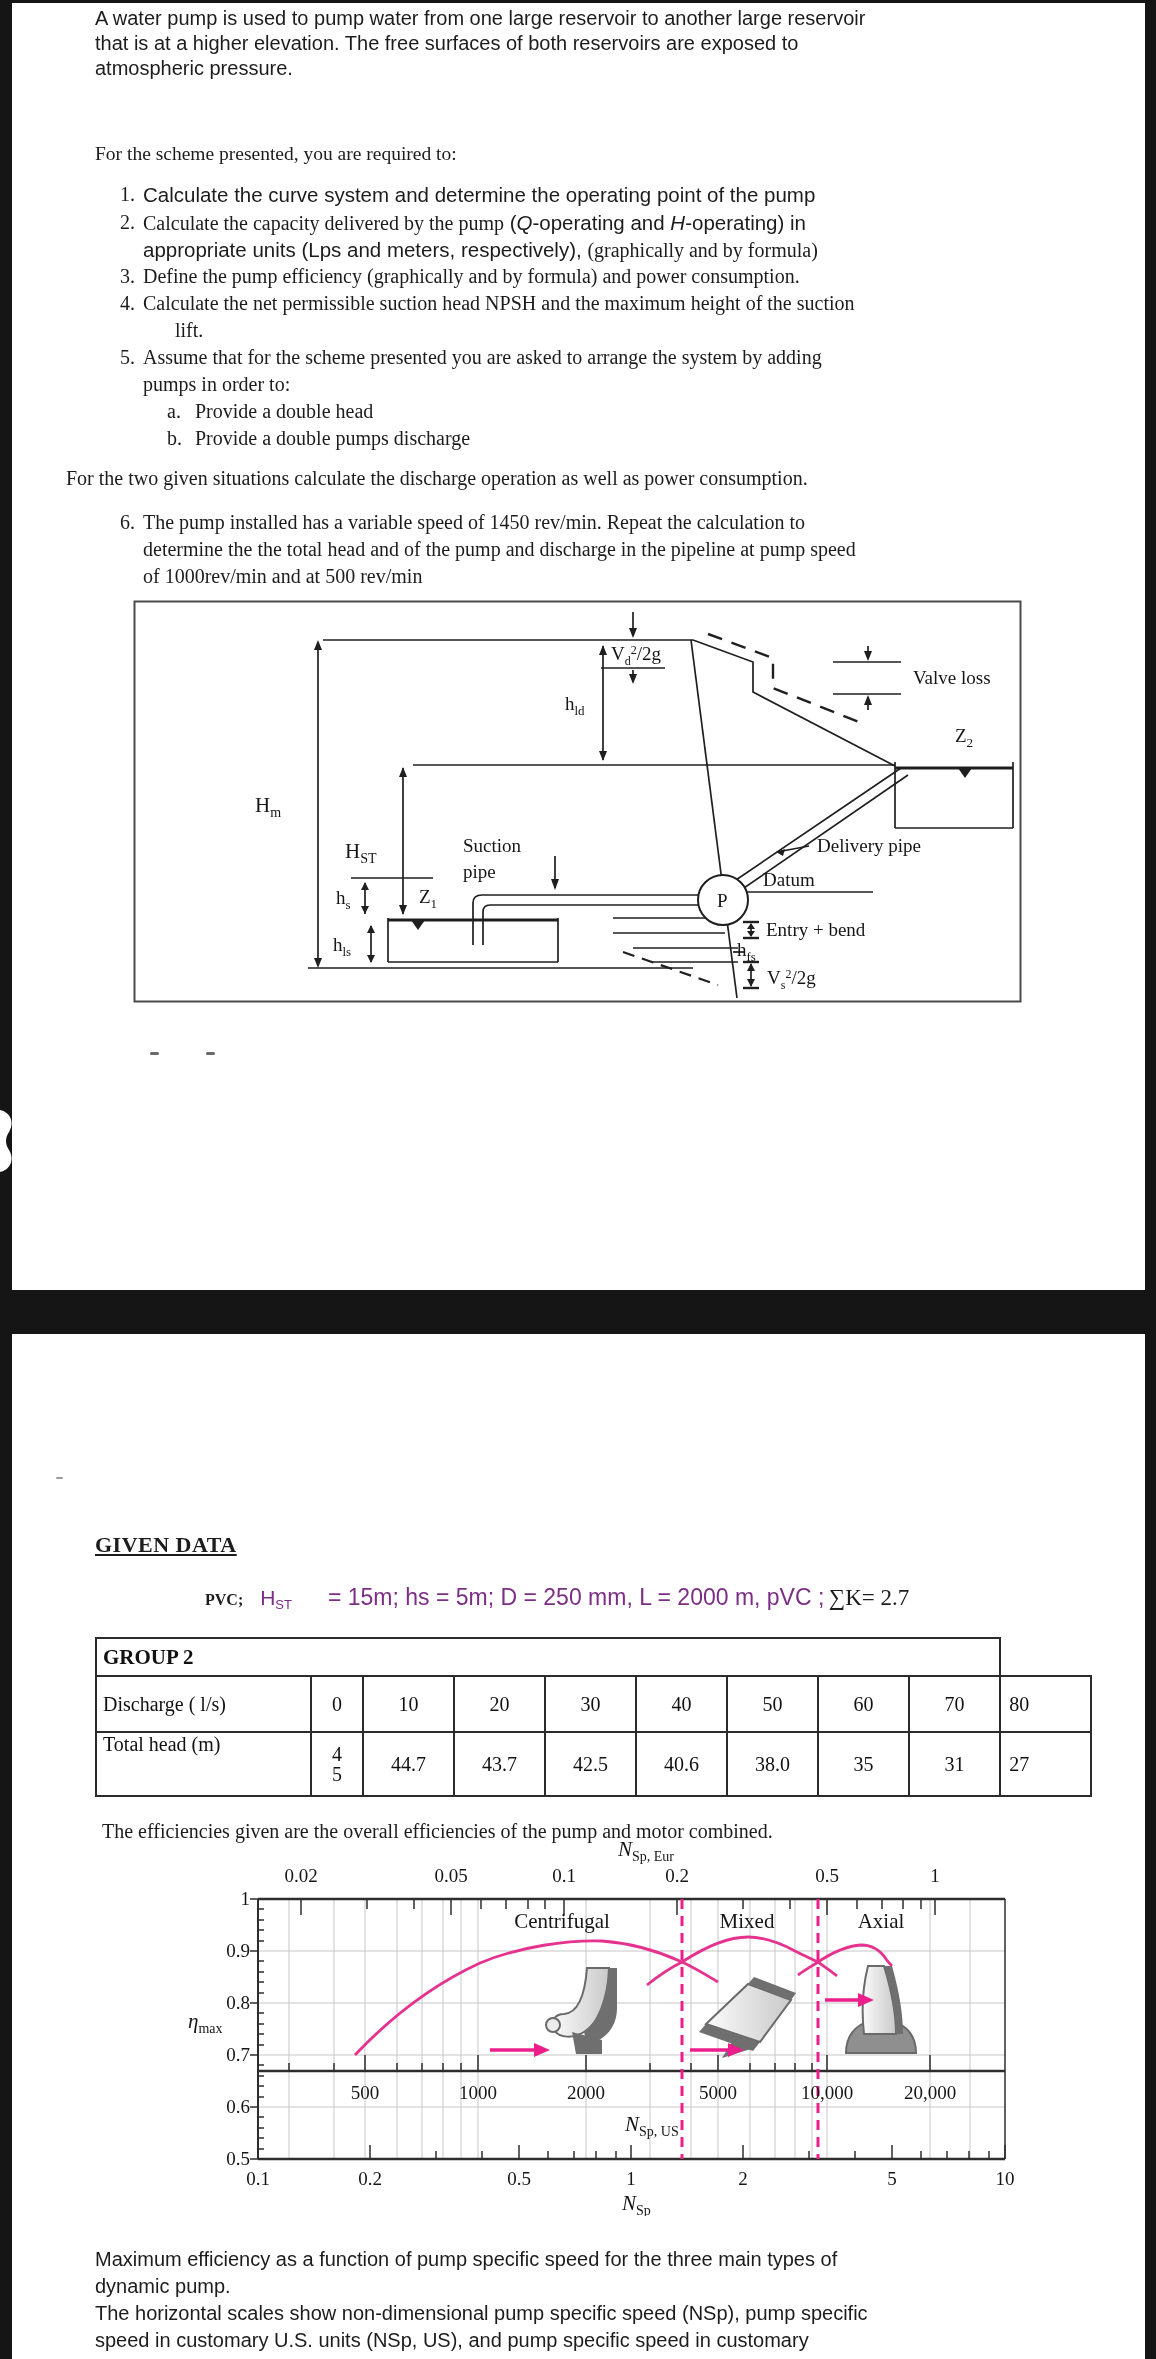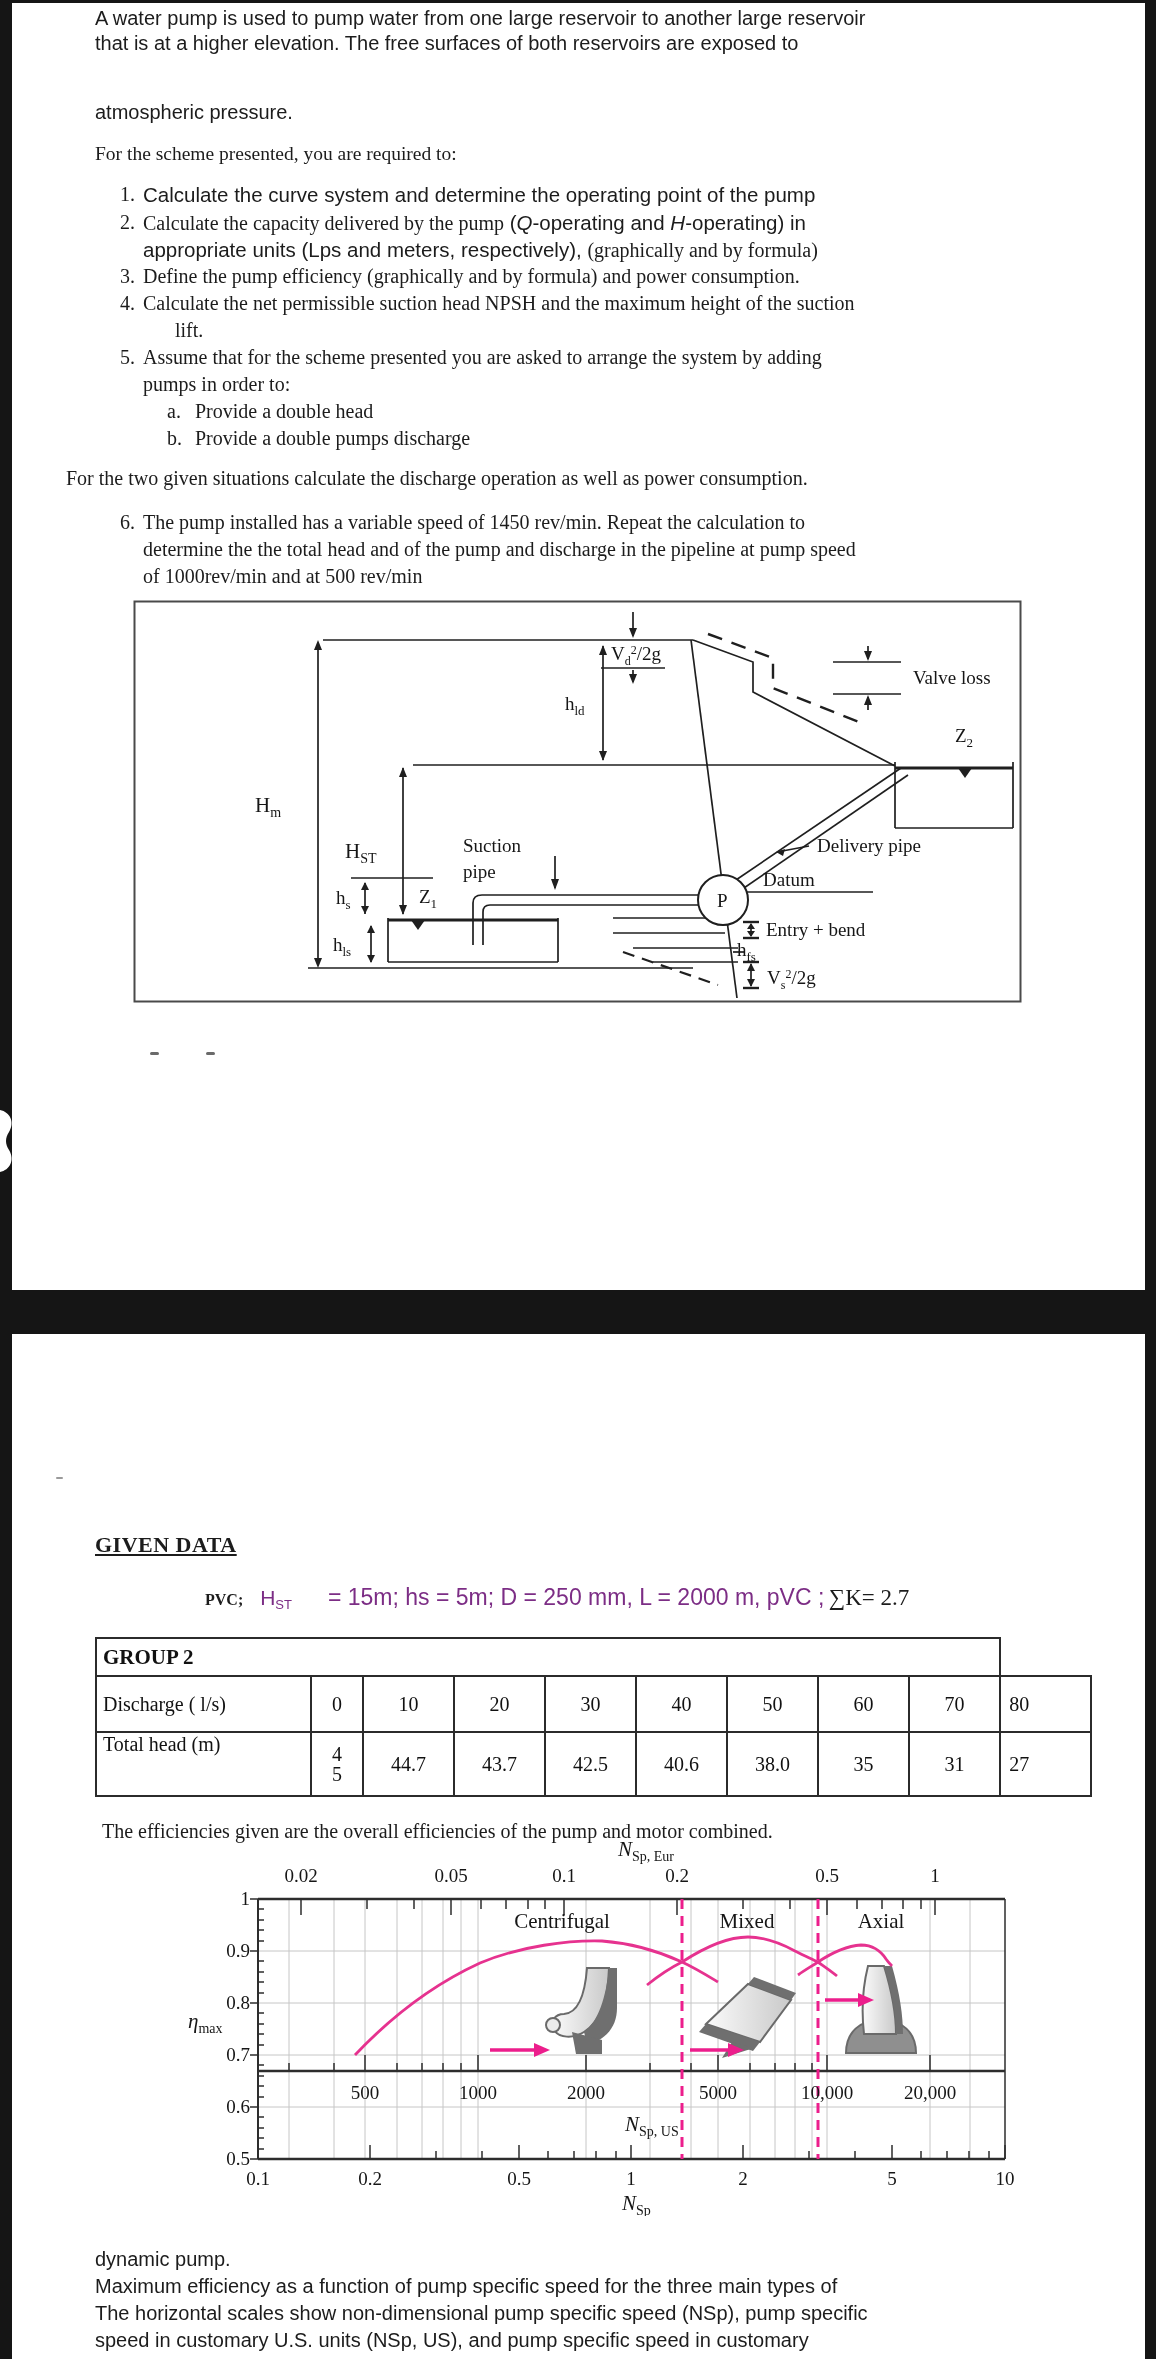--- a/index.html
+++ b/index.html
@@ -34,21 +34,21 @@
 </style>
 </head>
 <body>
 
 <div class="abs" style="left:0;top:0;width:1156px;height:3px;background:#151515;"></div>
 
 <div class="page" style="left:12px;top:3px;width:1133px;height:1287px;">
 
   <div class="line p1txt" style="left:83px;top:4px;">A water pump is used to pump water from one large reservoir to another large reservoir</div>
   <div class="line p1txt" style="left:83px;top:29px;">that is at a higher elevation. The free surfaces of both reservoirs are exposed to</div>
-  <div class="line p1txt" style="left:83px;top:54px;margin-top:44px;">atmospheric pressure.</div>
+  <div class="line p1txt" style="left:83px;top:54px;">atmospheric pressure.</div>
 
   <div class="line serif" style="left:83px;top:140px;font-size:19.5px;">For the scheme presented, you are required to:</div>
 
   <div class="marker" style="left:108px;top:180px;font-size:20px;">1.</div>
   <div class="line sansitem" style="left:131px;top:180px;">Calculate the curve system and determine the operating point of the pump</div>
 
   <div class="marker" style="left:108px;top:208px;font-size:20px;">2.</div>
   <div class="line" style="left:131px;top:208px;"><span class="serifitem">Calculate the capacity delivered by the pump</span><span class="sansitem"> (</span><span class="sansitem it">Q</span><span class="sansitem">-operating and </span><span class="sansitem it">H</span><span class="sansitem">-operating) in</span></div>
   <div class="line" style="left:131px;top:235px;"><span class="sansitem">appropriate units (Lps and meters, respectively), </span><span class="serifitem">(graphically and by formula)</span></div>
 
@@ -460,22 +460,22 @@
     <text class="chlbl" text-anchor="middle" x="220" y="349">0.2</text>
     <text class="chlbl" text-anchor="middle" x="369" y="349">0.5</text>
     <text class="chlbl" text-anchor="middle" x="481" y="349">1</text>
     <text class="chlbl" text-anchor="middle" x="593" y="349">2</text>
     <text class="chlbl" text-anchor="middle" x="742" y="349">5</text>
     <text class="chlbl" text-anchor="middle" x="855" y="349">10</text>
     <text class="chlbl" x="472" y="374"><tspan font-style="italic" font-size="21">N</tspan><tspan dy="5" font-size="14">Sp</tspan></text>
   </svg>
 
   <div class="abs" style="left:83px;top:912px;width:990px;">
+    <div class="line sans" style="position:static;font-size:20px;line-height:27px;">Maximum efficiency as a function of pump specific speed for the three main types of</div>
     <div class="line sans" style="position:static;font-size:20px;line-height:27px;">dynamic pump.</div>
-    <div class="line sans" style="position:static;font-size:20px;line-height:27px;">Maximum efficiency as a function of pump specific speed for the three main types of</div>
     <div class="line sans" style="position:static;font-size:20px;line-height:27px;">The horizontal scales show non-dimensional pump specific speed (NSp), pump specific</div>
     <div class="line sans" style="position:static;font-size:20px;line-height:27px;">speed in customary U.S. units (NSp, US), and pump specific speed in customary</div>
     <div class="line sans" style="position:static;font-size:20px;line-height:27px;">European units (NSp, Eur)</div>
   </div>
 </div>
 
 <div class="abs" style="left:0;top:0;width:12px;height:2359px;background:#151515;z-index:-1;"></div>
 <div class="abs" style="left:1145px;top:0;width:11px;height:2359px;background:#151515;z-index:5;"></div>
 
 </body></html>

